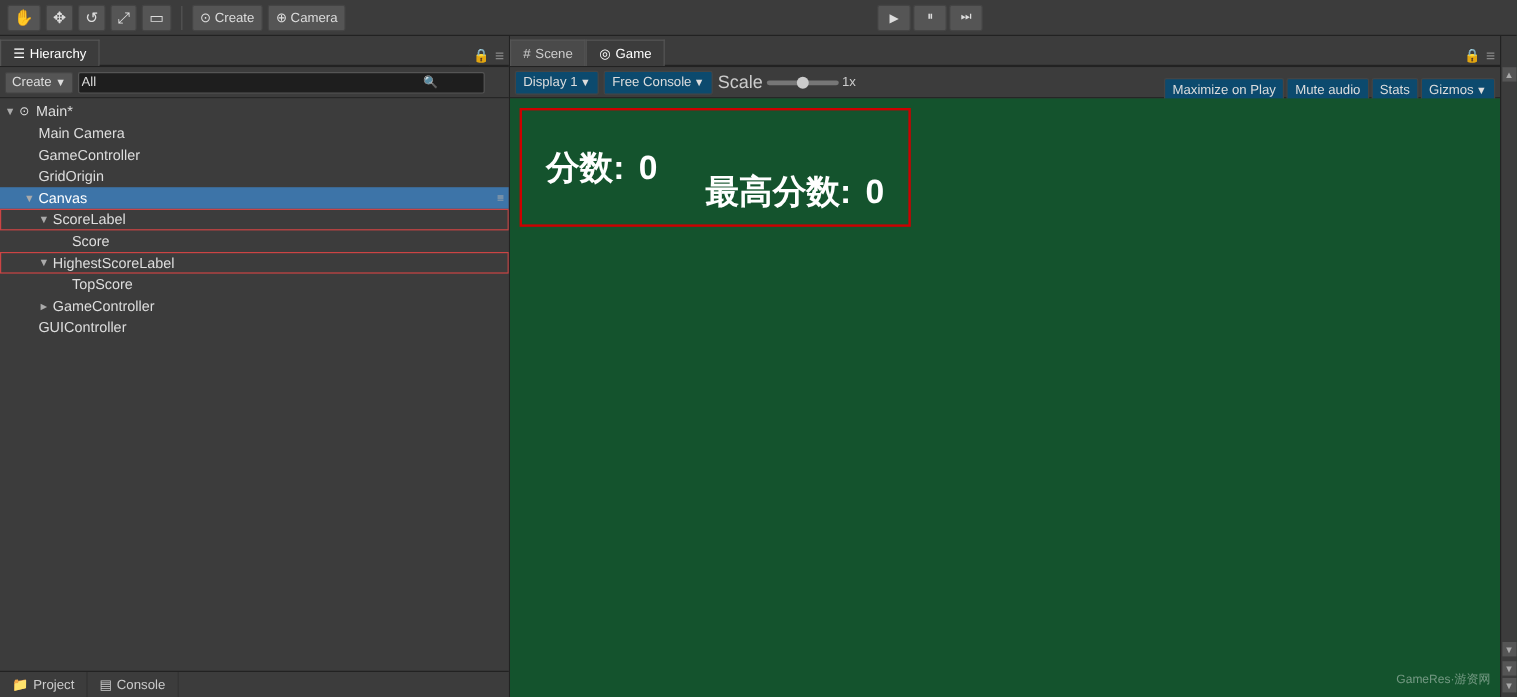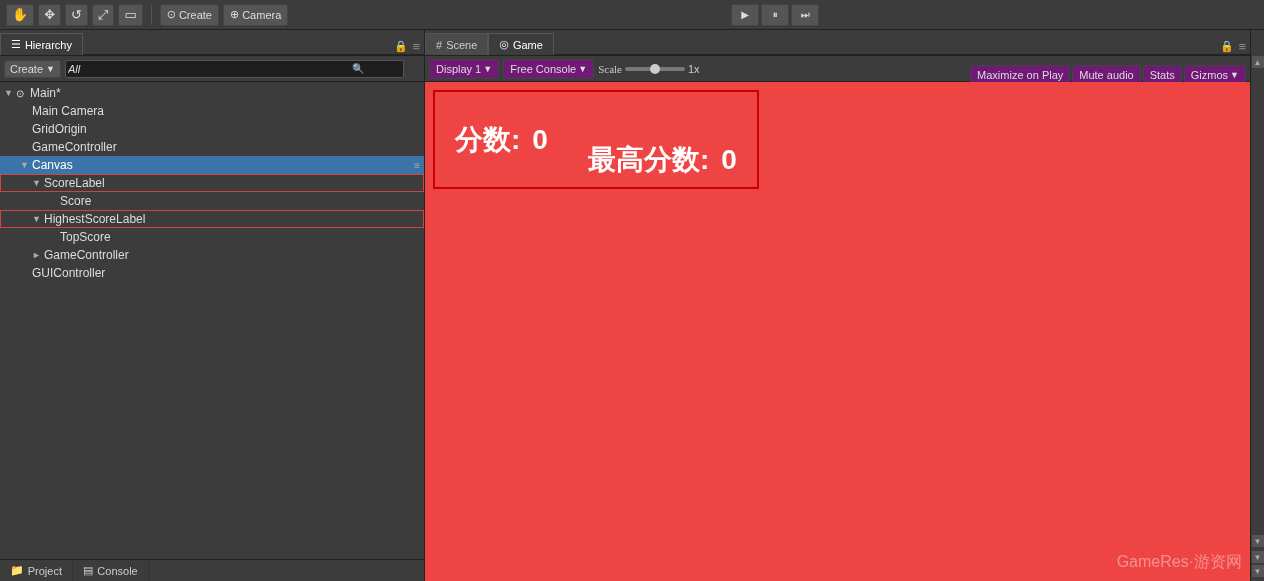--- a/index.html
+++ b/index.html
@@ -220,21 +220,21 @@
     .scene-toolbar {
       height: 26px;
       background: #3c3c3c;
       border-bottom: 1px solid #222;
       display: flex;
       align-items: center;
       padding: 0 4px;
       gap: 4px;
     }
     .scene-toolbar-btn {
-      background: #701a75;
+      background: #0c4a6e;
       border: 1px solid #444;
       color: #ddd;
       padding: 2px 6px;
       font-size: 11px;
       cursor: pointer;
       border-radius: 2px;
       height: 20px;
       display: flex;
       align-items: center;
       gap: 2px;
@@ -263,21 +263,21 @@
     }
     .scene-toolbar-right {
       margin-left: auto;
       display: flex;
       align-items: center;
       gap: 2px;
       margin-top: 12px;
     }
     .game-viewport {
       flex: 1;
-      background: #ef4444;
+      background: #14532d;
       position: relative;
       overflow: hidden;
       padding-left: 12px;
     }
     .game-score-box {
       position: absolute;
       top: 8px;
       left: 8px;
       border: 2px solid #c00;
       padding: 8px 20px;
@@ -289,21 +289,21 @@
       color: #fff;
       font-size: 28px;
       font-weight: bold;
       font-family: Arial, sans-serif;
     }
     .watermark {
       position: absolute;
       bottom: 8px;
       right: 8px;
       color: rgba(255,255,255,0.4);
-      font-size: 16px;
+      font-size: 10px;
     }
 
     
     ::-webkit-scrollbar { width: 6px; }
     ::-webkit-scrollbar-track { background: #3c3c3c; }
     ::-webkit-scrollbar-thumb { background: #666; border-radius: 3px; }
 
     
     .far-right-scrollbar {
       width: 14px;
@@ -371,21 +371,21 @@
         <span style="font-size:11px;color:#888;cursor:pointer;">🔒</span>
         <span style="font-size:13px;color:#888;cursor:pointer;margin-left:4px;">≡</span>
       </div>
     </div>
 
     <div class="panel-header">
       <button class="toolbar-btn" style="font-size:11px;padding:1px 5px;height:18px;">
         <span>Create</span>
         <span style="font-size:9px;">▼</span>
       </button>
-      <input class="search-input" type="text" value="All" style="padding-left: 2px; font-style: italic;">
+      <input class="search-input" type="text" value="All" style="padding-left: 2px;">
       <span style="position:relative;left:-55px;font-size:10px;color:#aaa;">🔍</span>
     </div>
 
     <div class="hierarchy-content">
 
       <div class="hier-item">
         <span class="hier-indent" style="width:0px;"></span>
         <span class="hier-arrow">▼</span>
         <span class="hier-icon">⊙</span>
         <span>Main*</span>
@@ -393,27 +393,27 @@
 
       <div class="hier-item">
         <span class="hier-indent" style="width:16px;"></span>
         <span class="hier-arrow"></span>
         <span>Main Camera</span>
       </div>
 
       <div class="hier-item">
         <span class="hier-indent" style="width:16px;"></span>
         <span class="hier-arrow"></span>
-        <span>GridOrigin</span>
+        <span>GameController</span>
       </div>
 
       <div class="hier-item">
         <span class="hier-indent" style="width:16px;"></span>
         <span class="hier-arrow"></span>
-        <span>GameController</span>
+        <span>GridOrigin</span>
       </div>
 
       <div class="hier-item selected">
         <span class="hier-indent" style="width:16px;"></span>
         <span class="hier-arrow">▼</span>
         <span>Canvas</span>
         <span style="margin-left:auto;font-size:10px;color:#aaa;">≡</span>
       </div>
 
       <div class="hier-item" style="outline: 1px solid #c44; outline-offset:-1px;">
@@ -488,21 +488,21 @@
     <div class="scene-toolbar">
       <button class="scene-toolbar-btn">
         <span>Display 1</span>
         <span style="font-size:9px;">▼</span>
       </button>
       <button class="scene-toolbar-btn">
         <span>Free Console</span>
         <span style="font-size:9px;">▼</span>
       </button>
       <div class="scale-container">
-        <span style="font-size:11px;color:#ccc;font-family:Liberation Serif, serif;">Scale</span>
+        <span style="font-size:15px;color:#ccc;">Scale</span>
         <div class="scale-slider">
           <div class="scale-slider-thumb"></div>
         </div>
         <span style="font-size:11px;color:#ccc;">1x</span>
       </div>
       <div class="scene-toolbar-right">
         <button class="scene-toolbar-btn">
           <span>Maximize on Play</span>
         </button>
         <button class="scene-toolbar-btn">

